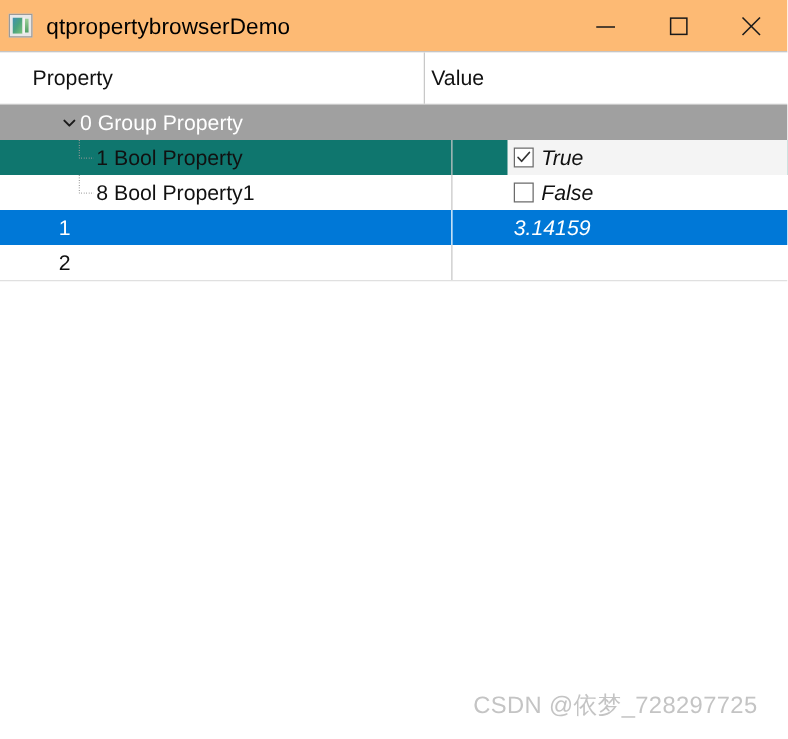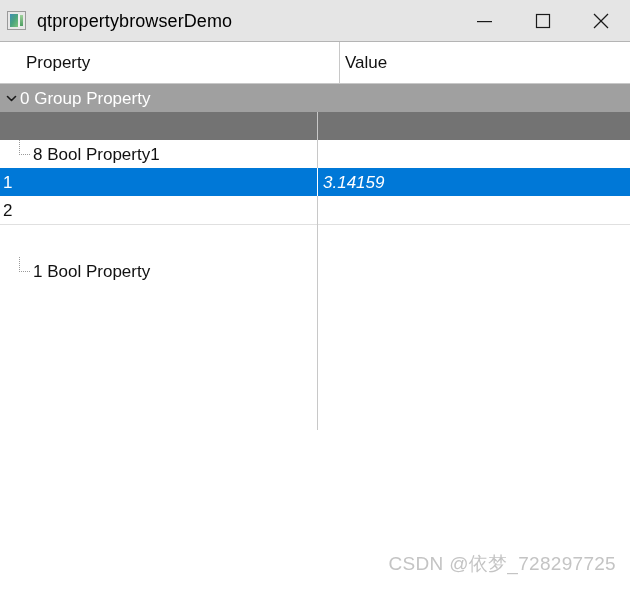--- a/index.html
+++ b/index.html
@@ -20,21 +20,21 @@
     width: 630px;
     height: 591px;
     background: #ffffff;
     box-sizing: border-box;
   }
 
   
   .titlebar {
     position: relative;
     height: 41px;
-    background: #e5e5e5;
+    background: #fdba74;
     display: flex;
     align-items: center;
     box-sizing: border-box;
   }
   .title-left {
     display: flex;
     align-items: center;
     padding-left: 7px;
     flex: 1 1 auto;
     min-width: 0;
@@ -128,20 +128,21 @@
   }
   .cell {
     display: flex;
     align-items: center;
     box-sizing: border-box;
     font-size: 17px;
     color: #111111;
     line-height: 1;
     overflow: hidden;
     white-space: nowrap;
+    margin-left: 44px;
   }
   .cell.prop {
     width: 318px;
     flex: 0 0 318px;
     border-right: 1px solid #c8c8c8;
     position: relative;
     padding-left: 0;
   }
   .cell.val {
     flex: 1 1 auto;
@@ -191,21 +192,21 @@
     content: "";
     position: absolute;
     left: 19px;
     top: 14px;
     width: 12px;
     height: 1px;
     background-image: linear-gradient(to right, #9a9a9a 1px, transparent 1px);
     background-size: 2px 1px;
   }
 
-  .row.alt { background: #737373; flex-direction: column; }
+  .row.alt { background: #0f766e; }
   .row.alt .cell.val { background: #f4f4f4; }
 
   .row.selected { background: #0078d7; }
   .row.selected .cell.prop,
   .row.selected .cell.val { color: #ffffff; }
   .row.selected .cell.prop { border-right-color: #ffffff; padding-left: 3px; }
 
   .row.plain .cell.prop { padding-left: 3px; }
 
   .table-bottom-border {
@@ -226,21 +227,21 @@
     align-items: center;
     justify-content: center;
   }
   .checkbox svg { display: block; }
   .bool-label { line-height: 1; }
   .val-inner { display: flex; align-items: center; }
 
   
   .watermark {
     position: absolute;
-    right: 14px;
+    right: 24px;
     bottom: 14px;
     font-size: 19px;
     color: #c4c4c4;
     white-space: nowrap;
     letter-spacing: 0.3px;
   }
 </style>
 </head>
 <body>
 
@@ -330,20 +331,26 @@
             <span class="bool-label">True</span>
           </span>
         </div>
       </div>
 
       <div class="row child">
         <div class="cell prop">
           <span class="branch"></span>
           <span>8 Bool Property1</span>
         </div>
+        <div class="cell val">
+          <span class="val-inner">
+            <span class="checkbox"></span>
+            <span class="bool-label">False</span>
+          </span>
+        </div>
       </div>
 
       <div class="row plain selected">
         <div class="cell prop">1</div>
         <div class="cell val">3.14159</div>
       </div>
 
       <div class="row plain">
         <div class="cell prop">2</div>
         <div class="cell val"></div>

